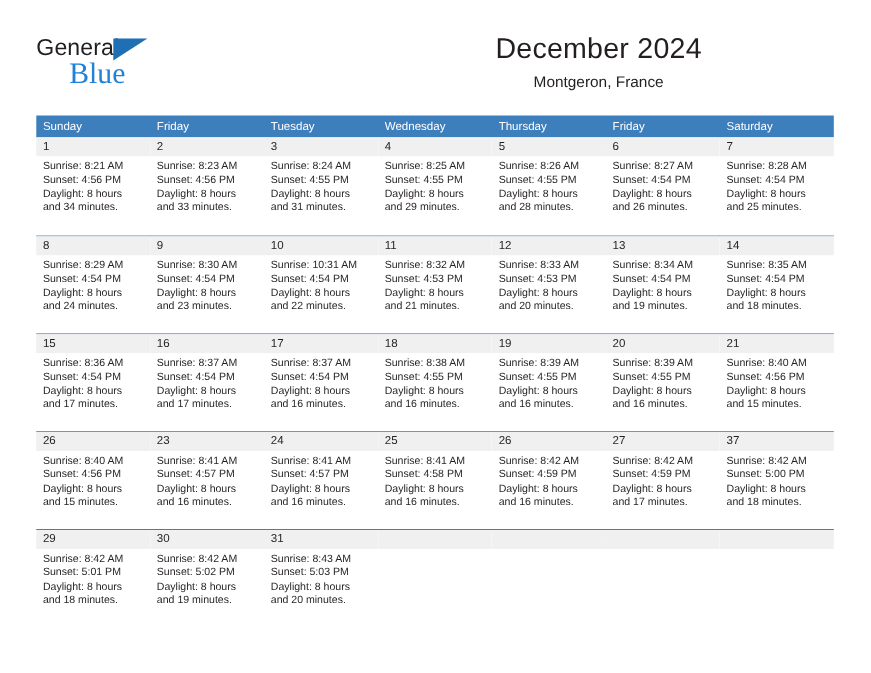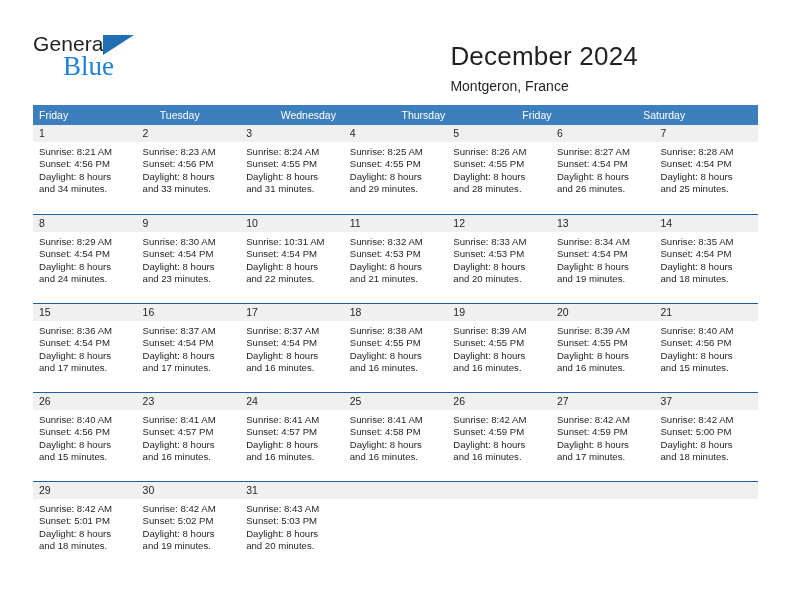--- a/index.html
+++ b/index.html
@@ -59,22 +59,22 @@
     font-size: 27px;
     line-height: 21px;
     color: #1f82d8;
     margin-left: 30px;
     margin-top: 1px;
     font-family: Liberation Serif, serif;
   }
   .titles {
     position: absolute;
     right: 0;
-    top: 12px;
-    text-align: left;
+    top: 0;
+    text-align: center;
   }
   .cal-title {
     font-size: 26px;
     line-height: 32px;
     color: #231f20;
     font-weight: normal;
     margin: 0;
     letter-spacing: 0.2px;
   }
   .cal-sub {
@@ -156,20 +156,21 @@
 
     <div class="titles">
       <h1 class="cal-title">December 2024</h1>
       <p class="cal-sub">Montgeron, France</p>
     </div>
 
   </div>
 
   <div class="calendar">
     <div class="weekdays">
+        <div class="weekday">Sunday</div>
         <div class="weekday">Friday</div>
         <div class="weekday">Tuesday</div>
         <div class="weekday">Wednesday</div>
         <div class="weekday">Thursday</div>
         <div class="weekday">Friday</div>
         <div class="weekday">Saturday</div>
       </div>
     <div class="weeks">
         <div class="week first">
           <div class="daycell">

